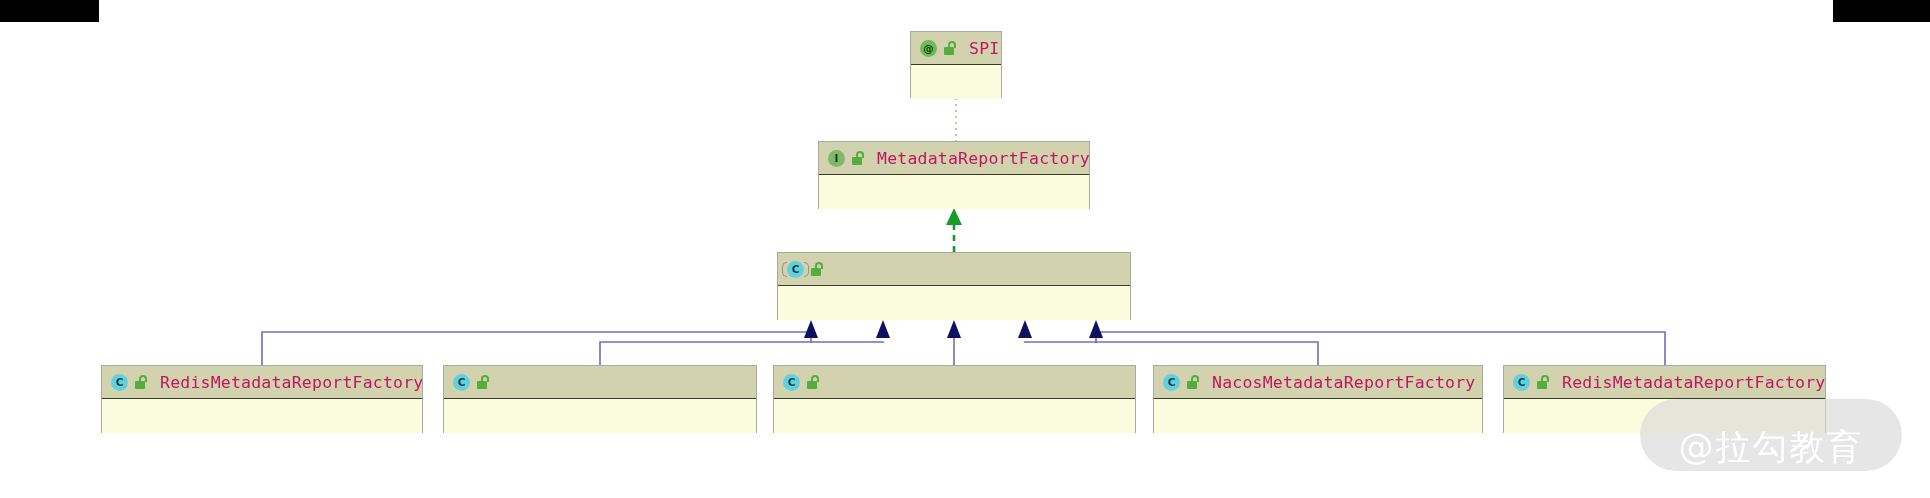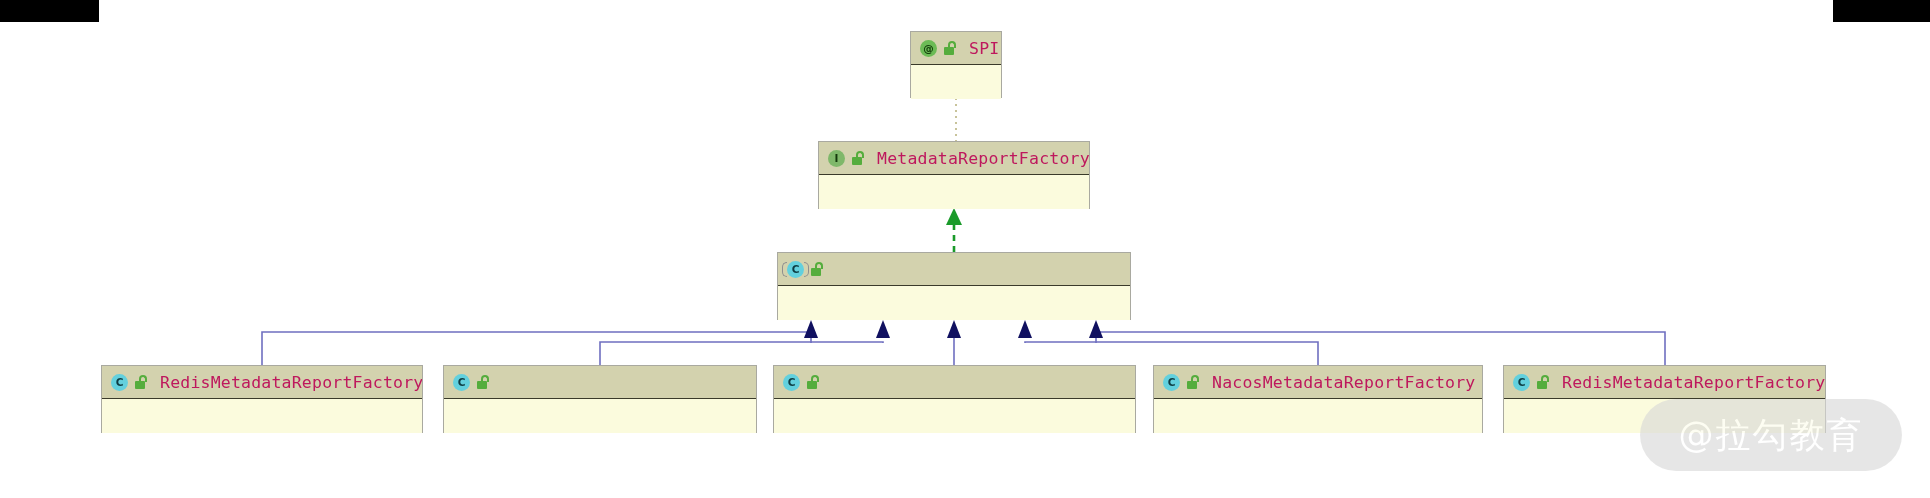--- a/index.html
+++ b/index.html
@@ -143,21 +143,21 @@
   
   #watermark {
     position: absolute;
     left: 1640px;
     top: 399px;
     width: 262px;
     height: 72px;
     background: #d8d8d8;
     border-radius: 36px;
     display: flex;
-    align-items: center;
+    align-items: flex-end;
     justify-content: center;
     opacity: 0.62;
   }
   #watermark .wm-text {
     font-family: "DejaVu Sans", "Liberation Sans", sans-serif;
     font-size: 35px;
     color: #ffffff;
     letter-spacing: 2px;
     white-space: nowrap;
   }

